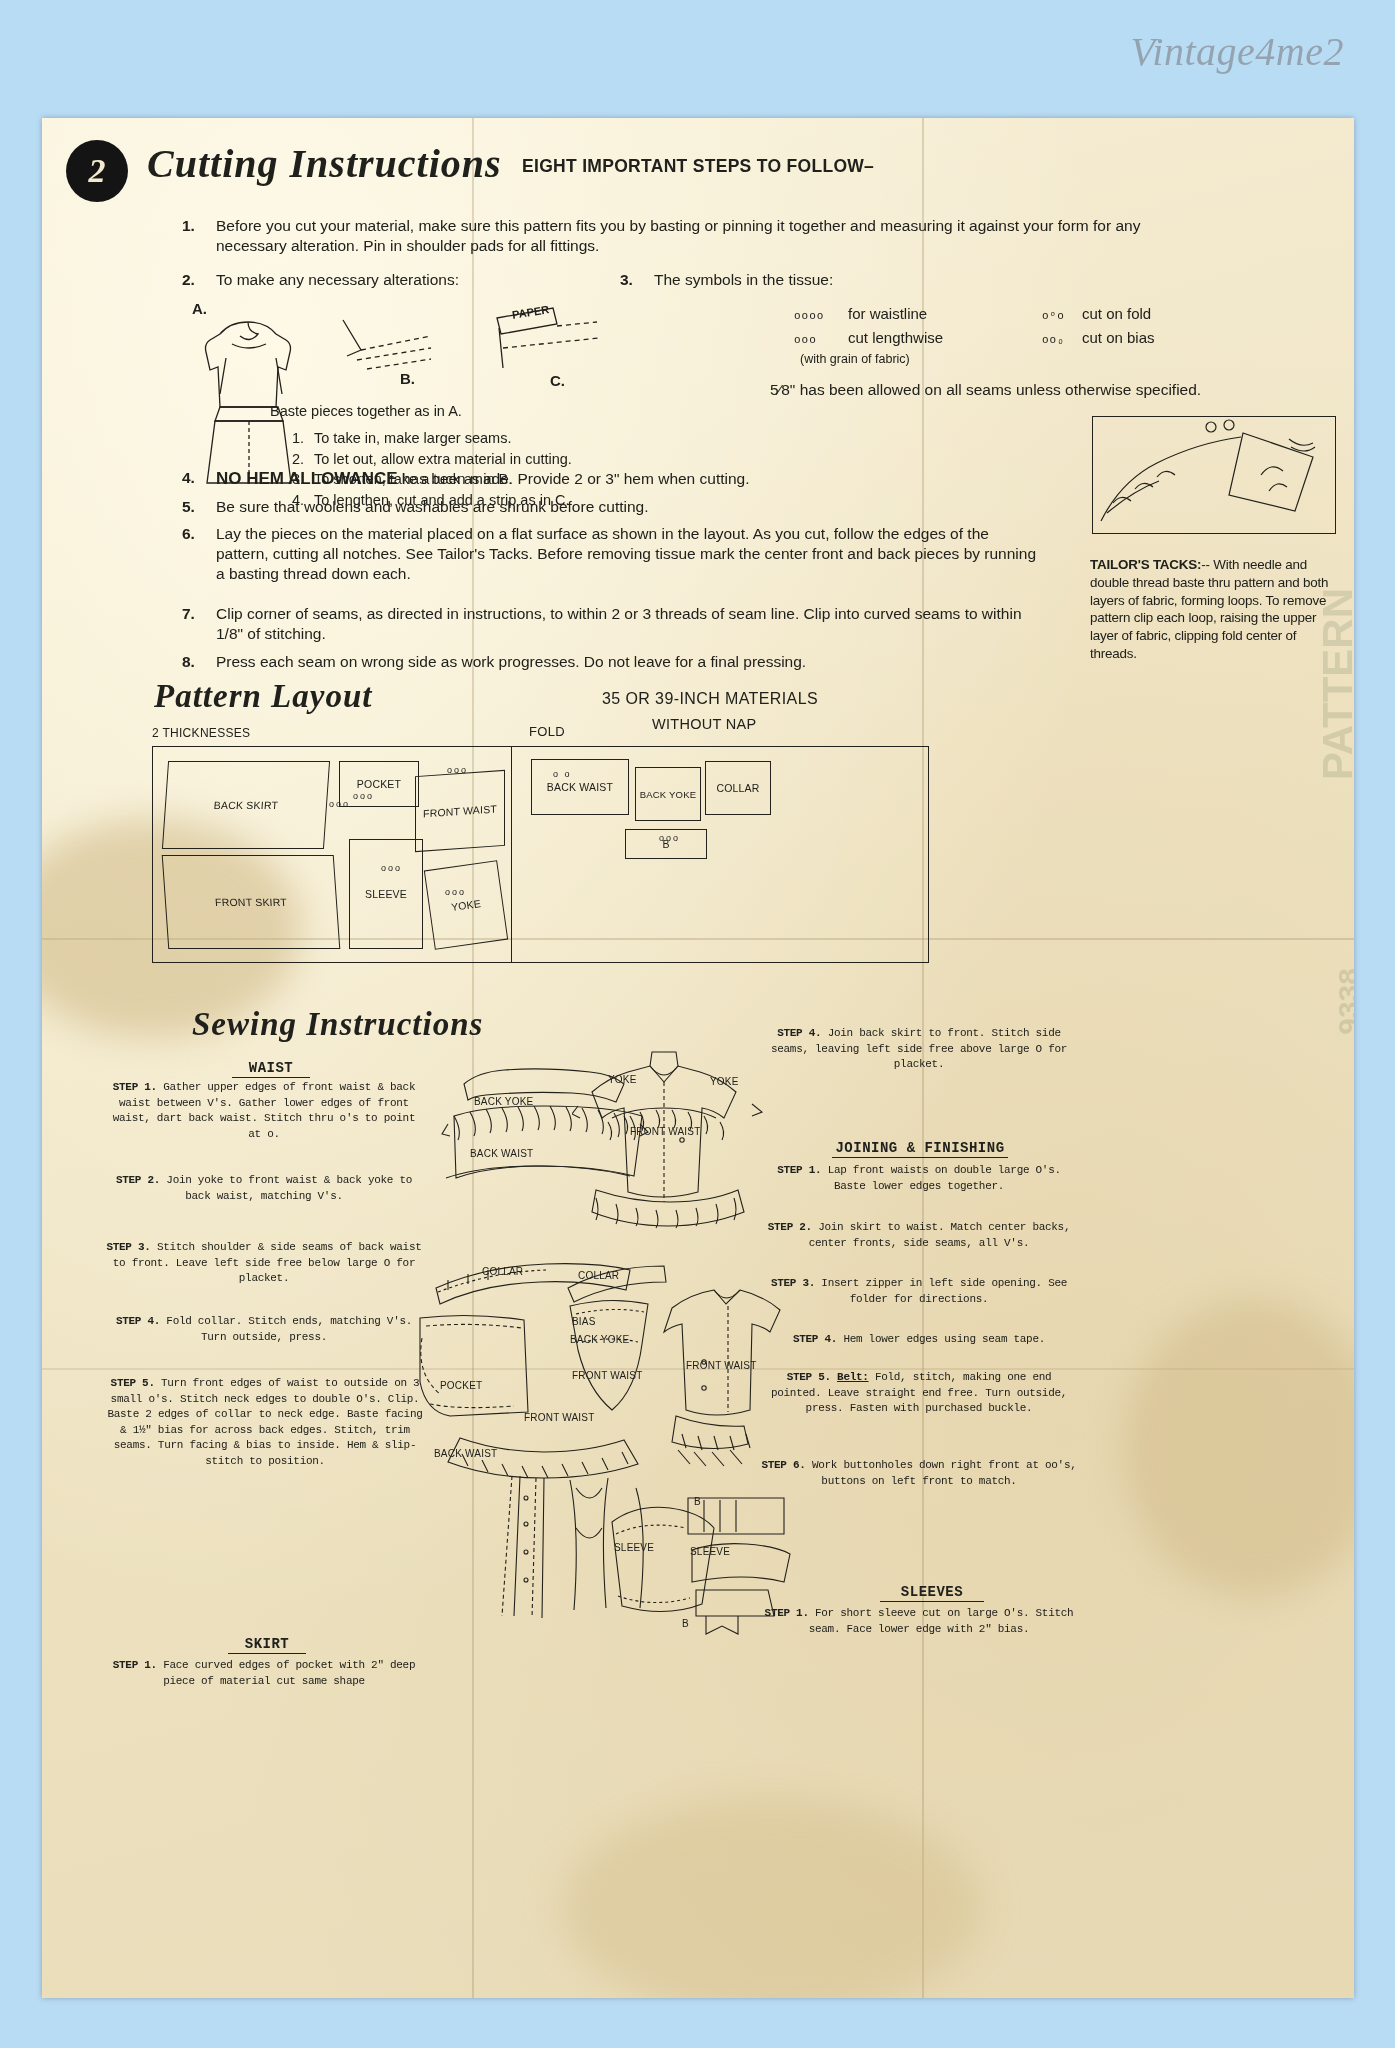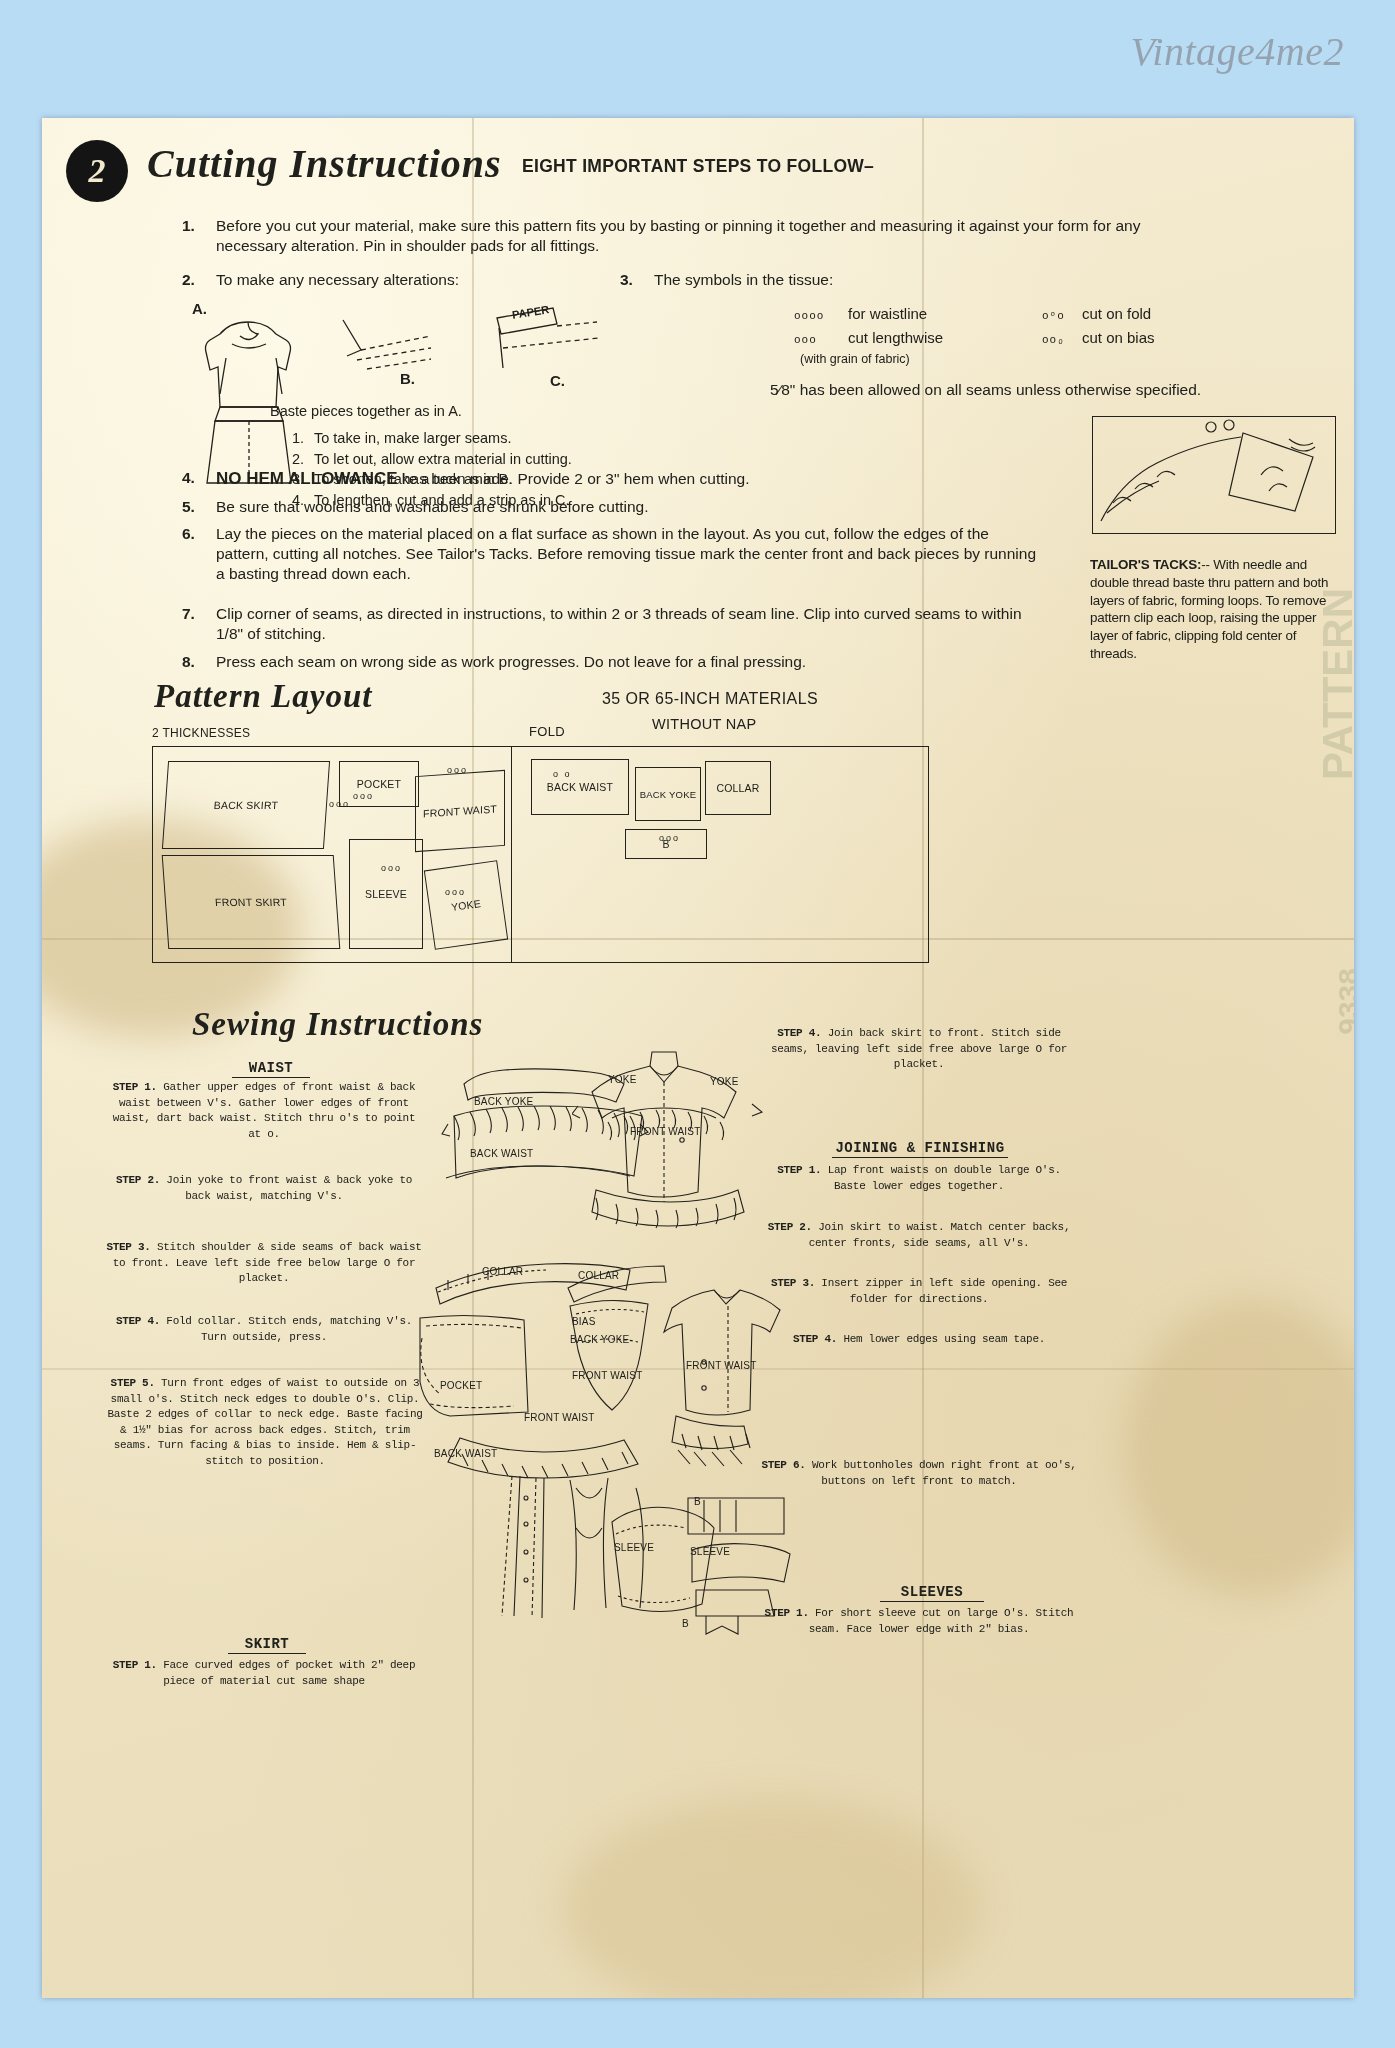--- a/index.html
+++ b/index.html
@@ -323,21 +323,21 @@
             <circle cx="136" cy="8" r="5"></circle>
           <path d="M20 86 q8 -10 18 -2 M42 72 q8 -10 18 -2 M64 60 q8 -10 18 -2"></path>
           <path d="M14 96 q26 -22 52 -32"></path>
         </g>
       </svg>
       <div class="tacks-text">
         <span class="b">TAILOR'S TACKS:</span><span>-- With needle and double thread baste thru pattern and both layers of fabric, forming loops. To remove pattern clip each loop, raising the upper layer of fabric, clipping fold center of threads.</span>
       </div>
 
       <div class="script-title layout-title">Pattern Layout</div>
-      <div class="layout-mat">35 OR 65-INCH MATERIALS</div>
+      <div class="layout-mat">35 OR 39-INCH MATERIALS</div>
       <div class="layout-nap">WITHOUT NAP</div>
       <div class="lay-tag" style="left:110px; top:608px;">2 THICKNESSES</div>
       <div class="lay-tag" style="left:487px; top:606px; font-size:13px;">FOLD</div>
 
       <div class="layout-box">
 
         <div style="position:absolute; left:358px; top:0; bottom:0; width:1.4px; background:#23211c;"></div>
 
         <div class="piece" style="left:12px; top:14px; width:160px; height:86px; transform:skewX(-4deg);">
             <span>BACK SKIRT</span>
@@ -414,20 +414,23 @@
         <b>STEP 1.</b><span> Lap front waists on double large O's. Baste lower edges together.</span>
       </div>
       <div class="step" style="left:718px; top:1102px; width:318px;">
         <b>STEP 2.</b><span> Join skirt to waist. Match center backs, center fronts, side seams, all V's.</span>
       </div>
       <div class="step" style="left:718px; top:1158px; width:318px;">
         <b>STEP 3.</b><span> Insert zipper in left side opening. See folder for directions.</span>
       </div>
       <div class="step" style="left:718px; top:1214px; width:318px;">
         <b>STEP 4.</b><span> Hem lower edges using seam tape.</span>
+      </div>
+      <div class="step" style="left:718px; top:1252px; width:318px;">
+        <b>STEP 5.</b> <b class="u">Belt:</b><span> Fold, stitch, making one end pointed. Leave straight end free. Turn outside, press. Fasten with purchased buckle.</span>
       </div>
       <div class="step" style="left:718px; top:1340px; width:318px;">
         <b>STEP 6.</b><span> Work buttonholes down right front at oo's, buttons on left front to match.</span>
       </div>
 
       <div class="sec-head" style="left:838px; top:1466px; width:104px; text-align:center;">SLEEVES</div>
       <div class="step" style="left:718px; top:1488px; width:318px;">
         <b>STEP 1.</b><span> For short sleeve cut on large O's. Stitch seam. Face lower edge with 2" bias.</span>
       </div>
 

